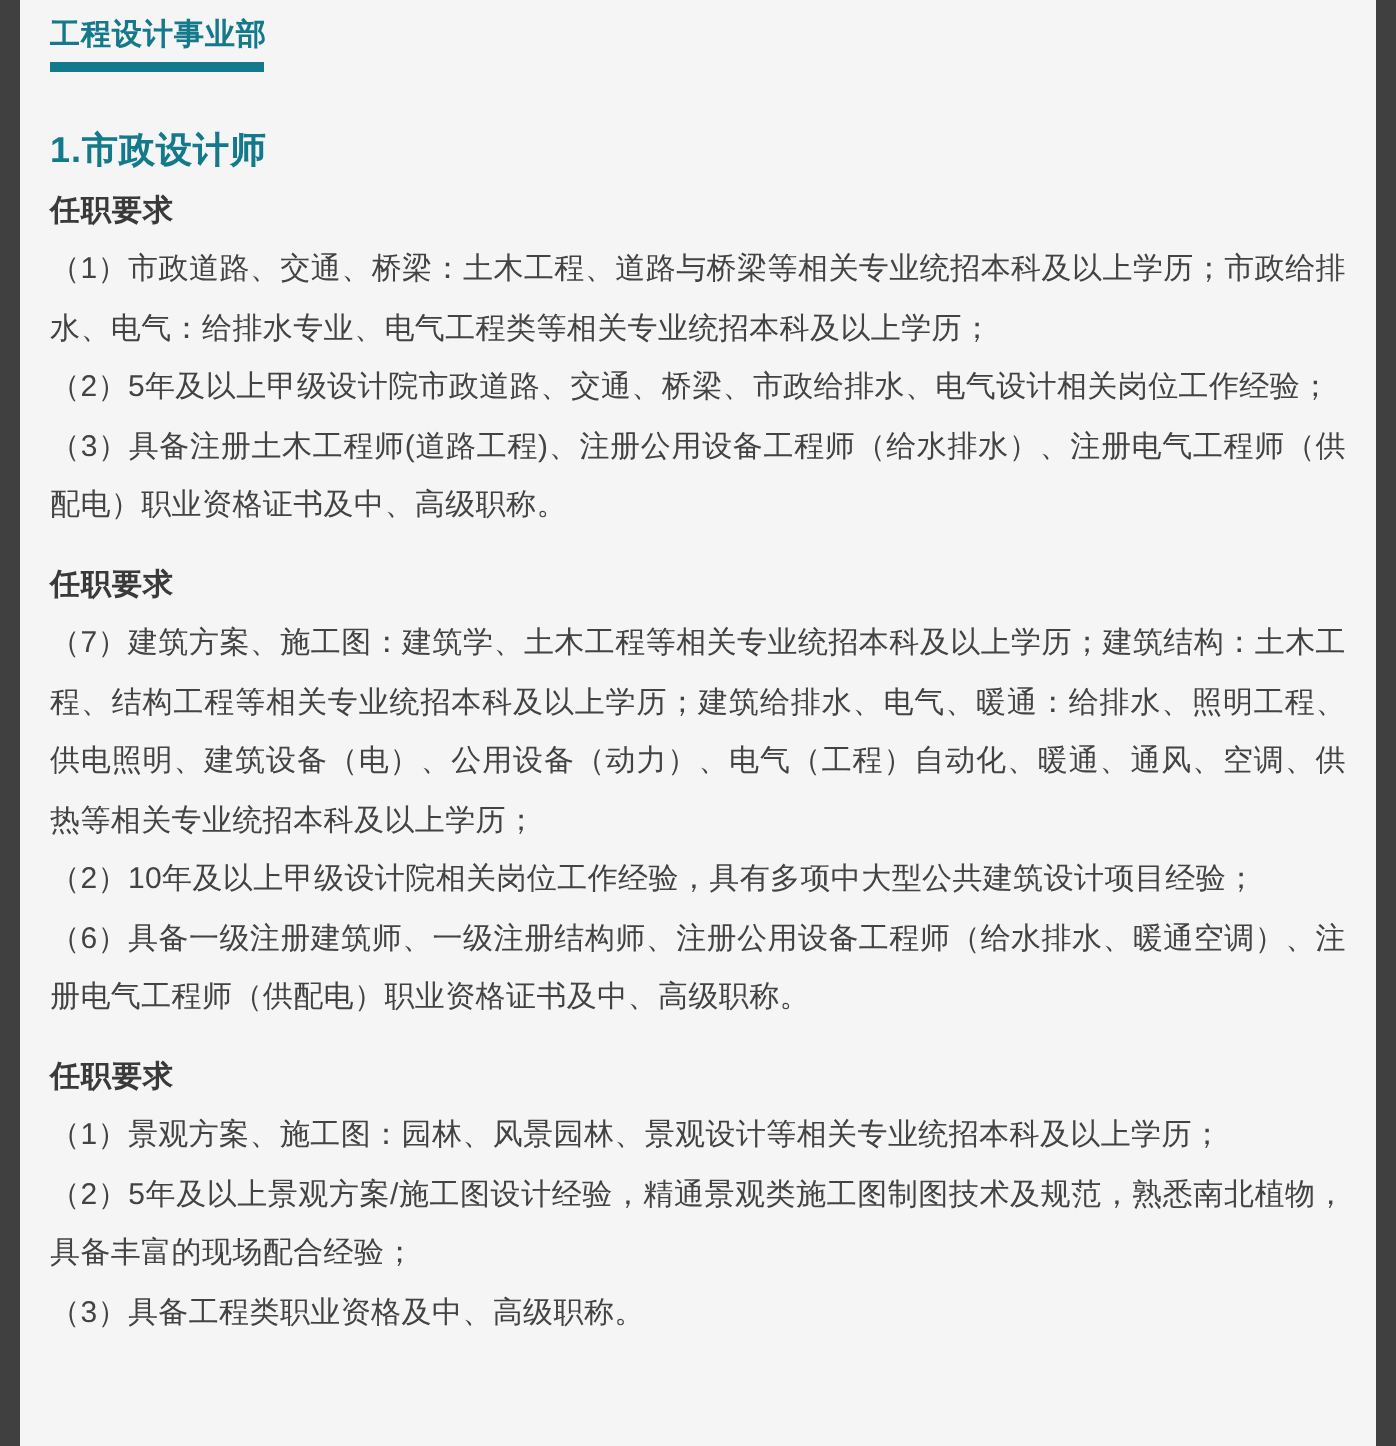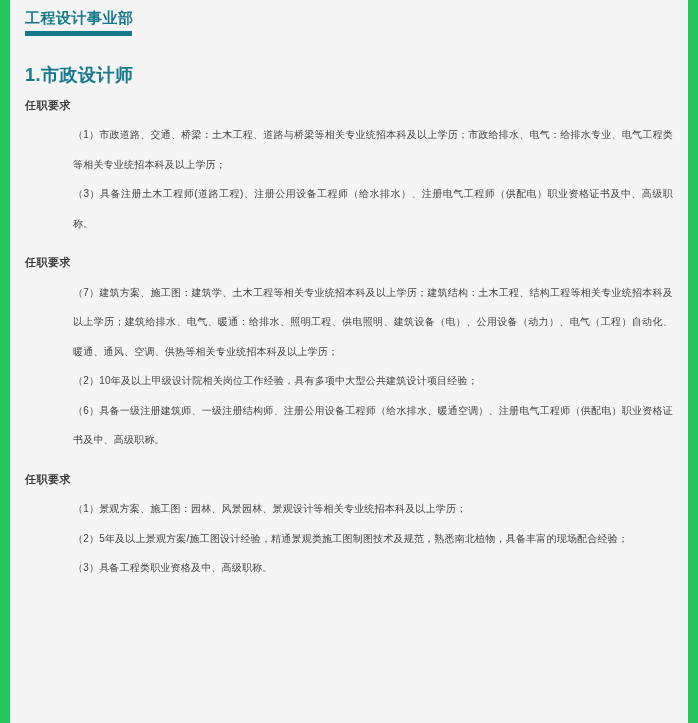--- a/index.html
+++ b/index.html
@@ -4,21 +4,21 @@
 <style>
   * { margin: 0; padding: 0; box-sizing: border-box; }
   html, body {
     width: 698px;
     background: #ffffff;
     font-family: "Liberation Sans", "DejaVu Sans", sans-serif;
   }
   .page {
     width: 698px;
     height: 723px;
-    background: #22c55e;
+    background: #404040;
     overflow: hidden;
   }
   .panel {
     margin: 0 10px;
     width: 678px;
     height: 723px;
     background: #f5f5f6;
     padding: 9px 15px 0 15px;
     overflow: hidden;
   }
@@ -38,48 +38,48 @@
   .section { margin-top: 10px; }
   .section.first { margin-top: 25px; }
   .section-heading {
     font-size: 18px;
     font-weight: bold;
     color: #15798c;
     line-height: 29.5px;
     letter-spacing: 0.5px;
   }
   .section-subheading {
-    font-size: 11px;
+    font-size: 15px;
     font-weight: bold;
     color: #3a3a3a;
     line-height: 29.5px;
     letter-spacing: 0.5px;
   }
   .req-paragraph {
-    font-size: 10px;
+    font-size: 15px;
     color: #434343;
     line-height: 29.5px;
     text-align: justify;
     letter-spacing: 0.2px;
-    margin-left: 48px;
   }
 </style>
 </head>
 <body>
 
 <div class="page">
   <div class="panel">
 
     <div class="page-title">工程设计事业部</div>
     <div class="title-underline"></div>
 
     <div class="section first">
       <div class="section-heading">1.市政设计师</div>
       <div class="section-subheading">任职要求</div>
       <div class="req-paragraph">（1）市政道路、交通、桥梁：土木工程、道路与桥梁等相关专业统招本科及以上学历；市政给排水、电气：给排水专业、电气工程类等相关专业统招本科及以上学历；</div>
+      <div class="req-paragraph">（2）5年及以上甲级设计院市政道路、交通、桥梁、市政给排水、电气设计相关岗位工作经验；</div>
       <div class="req-paragraph">（3）具备注册土木工程师(道路工程)、注册公用设备工程师（给水排水）、注册电气工程师（供配电）职业资格证书及中、高级职称。</div>
     </div>
 
     <div class="section">
       <div class="section-subheading">任职要求</div>
       <div class="req-paragraph">（7）建筑方案、施工图：建筑学、土木工程等相关专业统招本科及以上学历；建筑结构：土木工程、结构工程等相关专业统招本科及以上学历；建筑给排水、电气、暖通：给排水、照明工程、供电照明、建筑设备（电）、公用设备（动力）、电气（工程）自动化、暖通、通风、空调、供热等相关专业统招本科及以上学历；</div>
       <div class="req-paragraph">（2）10年及以上甲级设计院相关岗位工作经验，具有多项中大型公共建筑设计项目经验；</div>
       <div class="req-paragraph">（6）具备一级注册建筑师、一级注册结构师、注册公用设备工程师（给水排水、暖通空调）、注册电气工程师（供配电）职业资格证书及中、高级职称。</div>
     </div>
 

